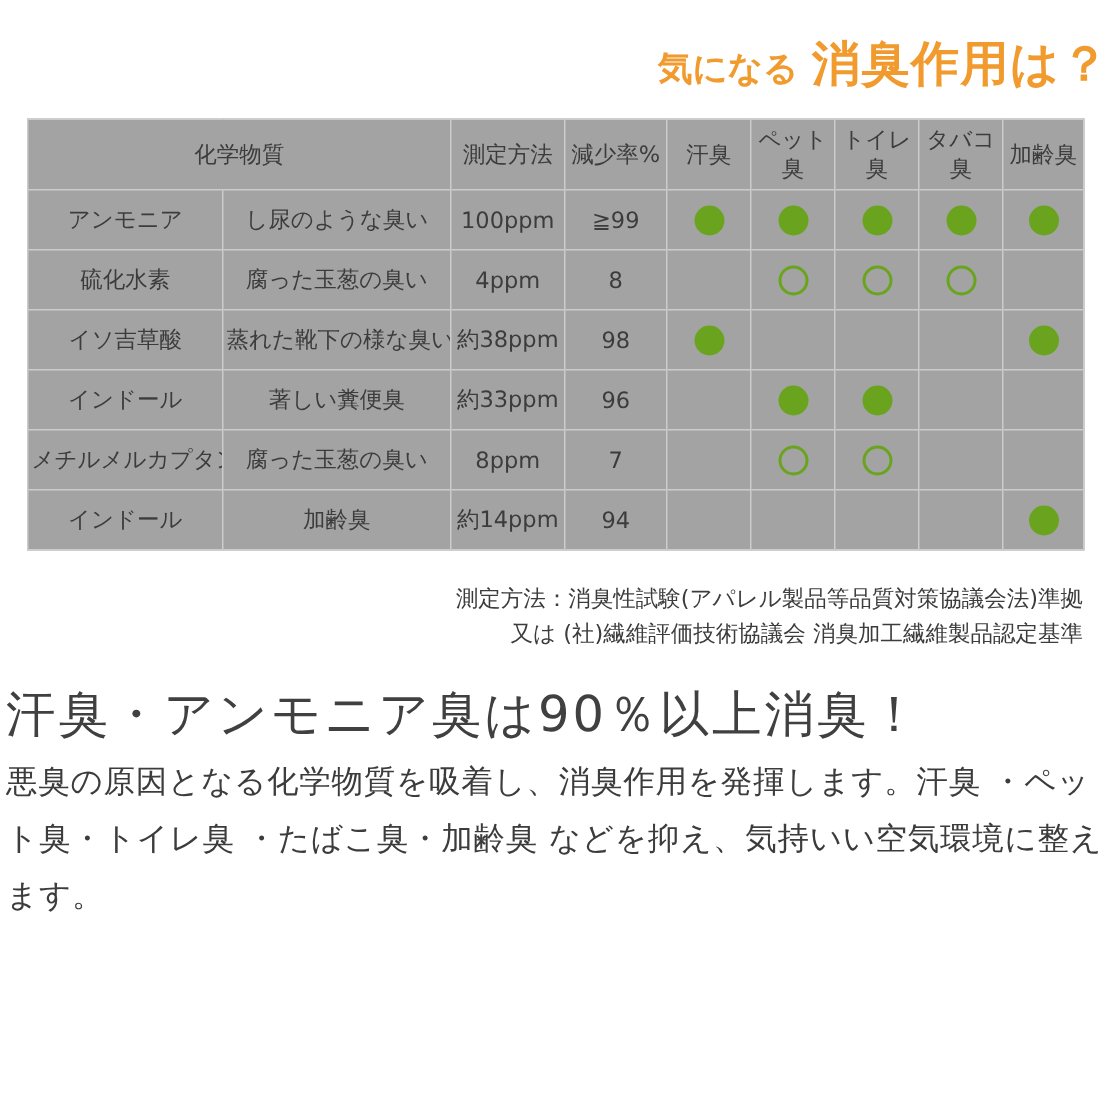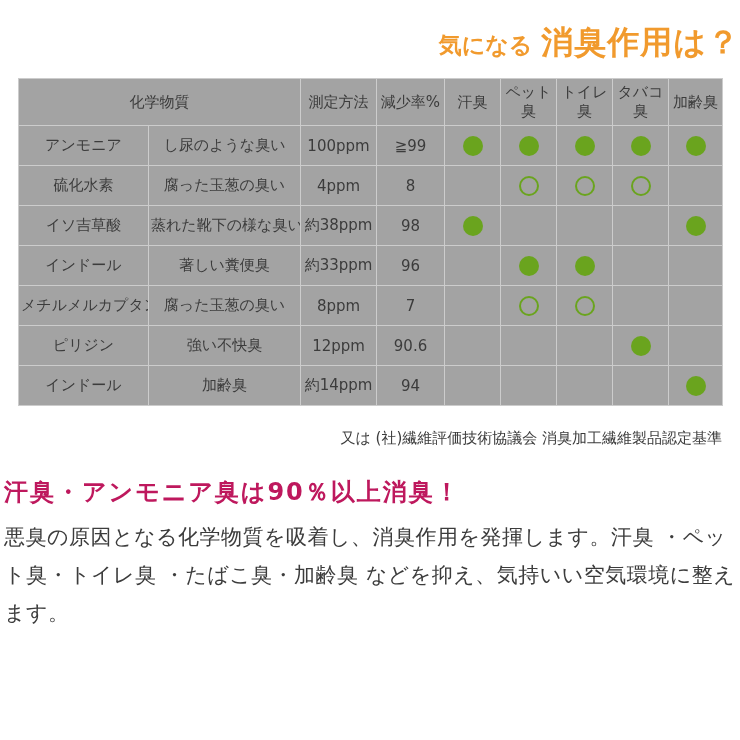--- a/index.html
+++ b/index.html
@@ -78,24 +78,24 @@
   }
   .footnote{
     margin:21px 18px 0 0;
     text-align:right;
     font-size:15px;
     line-height:23px;
     color:var(--text);
   }
   .bottom-heading{
     margin:23px 0 0 4px;
-    font-size:24px;
-    font-weight:bold;
+    font-size:33px;
+    font-weight:normal;
     letter-spacing:2px;
-    color:#be185d;
+    color:#404040;
     line-height:38px;
     white-space:nowrap;
   }
   .bottom-paragraph{
     margin:7px 0 0 4px;
     width:734px;
     font-size:21px;
     line-height:38px;
     letter-spacing:0.5px;
     color:var(--text);
@@ -184,45 +184,35 @@
           <td class="cell-smell">腐った玉葱の臭い</td>
           <td class="cell-initial">8ppm</td>
           <td class="cell-reduction">7</td>
           <td></td>
           <td><span class="dot outline"></span></td>
           <td><span class="dot outline"></span></td>
           <td></td>
           <td></td>
         </tr>
         <tr>
-          <td class="cell-chemical">ピリジン</td>
-          <td class="cell-smell">強い不快臭</td>
-          <td class="cell-initial">12ppm</td>
-          <td class="cell-reduction">90.6</td>
-          <td></td>
-          <td></td>
-          <td></td>
-          <td><span class="dot filled"></span></td>
-          <td></td>
-        </tr>
-        <tr>
           <td class="cell-chemical">インドール</td>
           <td class="cell-smell">加齢臭</td>
           <td class="cell-initial">約14ppm</td>
           <td class="cell-reduction">94</td>
           <td></td>
           <td></td>
           <td></td>
           <td></td>
           <td><span class="dot filled"></span></td>
         </tr>
       </tbody>
   </table>
 
   <div class="footnote">
+    <div>測定方法：消臭性試験(アパレル製品等品質対策協議会法)準拠</div>
     <div>又は (社)繊維評価技術協議会 消臭加工繊維製品認定基準</div>
   </div>
 
   <h2 class="bottom-heading">汗臭・アンモニア臭は90％以上消臭！</h2>
 
   <p class="bottom-paragraph">悪臭の原因となる化学物質を吸着し、消臭作用を発揮します。汗臭 ・ペット臭・トイレ臭 ・たばこ臭・加齢臭 などを抑え、気持いい空気環境に整えます。</p>
 
 </div>
 
 </body></html>

